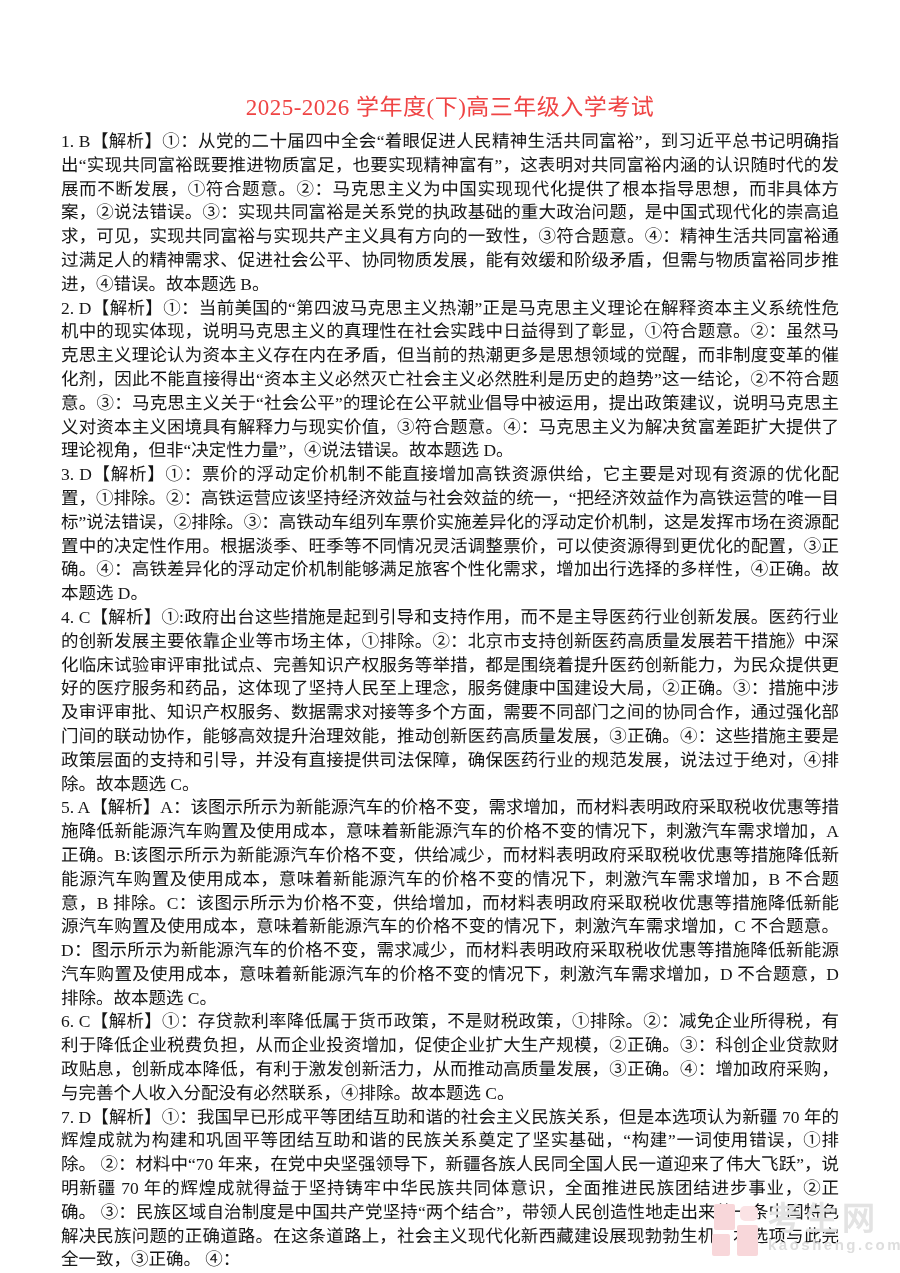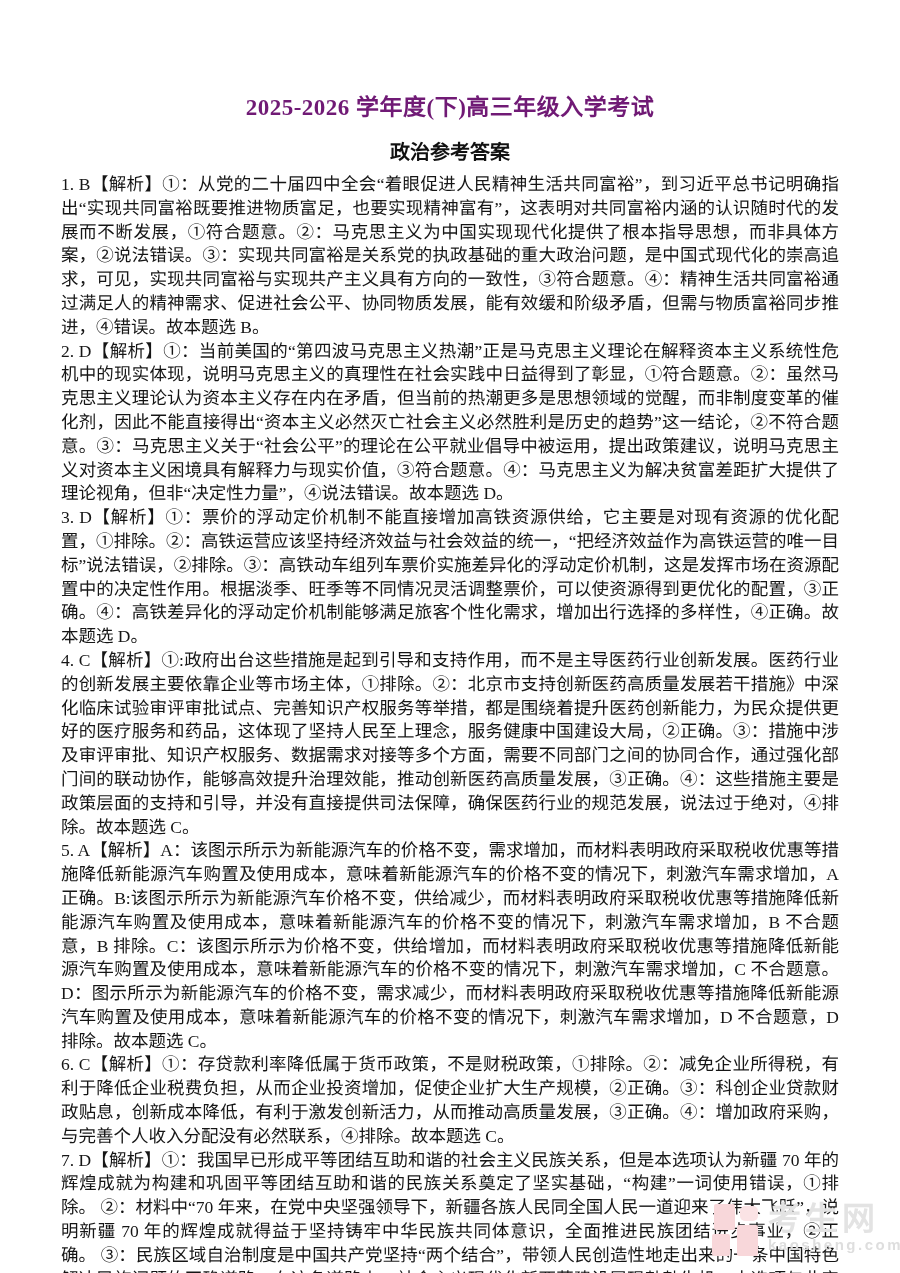--- a/index.html
+++ b/index.html
@@ -16,23 +16,23 @@
     color: #151515;
   }
   .page {
     position: absolute;
     inset: 0;
   }
   .title {
     margin: 88px 0 0 0;
     text-align: center;
     font-size: 23px;
-    font-weight: bold;
+    font-weight: normal;
     letter-spacing: 0.5px;
-    color: #701a75;
+    color: #ef4444;
   }
   .subtitle {
     margin: 14px 0 0 0;
     text-align: center;
     font-size: 20px;
     font-weight: bold;
     color: #111;
   }
   .body-block {
     width: 778px;
@@ -87,21 +87,20 @@
     letter-spacing: 2.5px;
     white-space: nowrap;
   }
 </style>
 </head>
 <body>
 
 <div class="page">
 
   <h1 class="title">2025-2026 学年度(下)高三年级入学考试</h1>
-  <h2 class="subtitle">政治参考答案</h2>
 
   <div class="body-block">
     <p class="answer">1. B【解析】①：从党的二十届四中全会“着眼促进人民精神生活共同富裕”，到习近平总书记明确指出“实现共同富裕既要推进物质富足，也要实现精神富有”，这表明对共同富裕内涵的认识随时代的发展而不断发展，①符合题意。②：马克思主义为中国实现现代化提供了根本指导思想，而非具体方案，②说法错误。③：实现共同富裕是关系党的执政基础的重大政治问题，是中国式现代化的崇高追求，可见，实现共同富裕与实现共产主义具有方向的一致性，③符合题意。④：精神生活共同富裕通过满足人的精神需求、促进社会公平、协同物质发展，能有效缓和阶级矛盾，但需与物质富裕同步推进，④错误。故本题选 B。</p>
     <p class="answer">2. D【解析】①：当前美国的“第四波马克思主义热潮”正是马克思主义理论在解释资本主义系统性危机中的现实体现，说明马克思主义的真理性在社会实践中日益得到了彰显，①符合题意。②：虽然马克思主义理论认为资本主义存在内在矛盾，但当前的热潮更多是思想领域的觉醒，而非制度变革的催化剂，因此不能直接得出“资本主义必然灭亡社会主义必然胜利是历史的趋势”这一结论，②不符合题意。③：马克思主义关于“社会公平”的理论在公平就业倡导中被运用，提出政策建议，说明马克思主义对资本主义困境具有解释力与现实价值，③符合题意。④：马克思主义为解决贫富差距扩大提供了理论视角，但非“决定性力量”，④说法错误。故本题选 D。</p>
     <p class="answer">3. D【解析】①：票价的浮动定价机制不能直接增加高铁资源供给，它主要是对现有资源的优化配置，①排除。②：高铁运营应该坚持经济效益与社会效益的统一，“把经济效益作为高铁运营的唯一目标”说法错误，②排除。③：高铁动车组列车票价实施差异化的浮动定价机制，这是发挥市场在资源配置中的决定性作用。根据淡季、旺季等不同情况灵活调整票价，可以使资源得到更优化的配置，③正确。④：高铁差异化的浮动定价机制能够满足旅客个性化需求，增加出行选择的多样性，④正确。故本题选 D。</p>
     <p class="answer">4. C【解析】①:政府出台这些措施是起到引导和支持作用，而不是主导医药行业创新发展。医药行业的创新发展主要依靠企业等市场主体，①排除。②：北京市支持创新医药高质量发展若干措施》中深化临床试验审评审批试点、完善知识产权服务等举措，都是围绕着提升医药创新能力，为民众提供更好的医疗服务和药品，这体现了坚持人民至上理念，服务健康中国建设大局，②正确。③：措施中涉及审评审批、知识产权服务、数据需求对接等多个方面，需要不同部门之间的协同合作，通过强化部门间的联动协作，能够高效提升治理效能，推动创新医药高质量发展，③正确。④：这些措施主要是政策层面的支持和引导，并没有直接提供司法保障，确保医药行业的规范发展，说法过于绝对，④排除。故本题选 C。</p>
     <p class="answer">5. A【解析】A：该图示所示为新能源汽车的价格不变，需求增加，而材料表明政府采取税收优惠等措施降低新能源汽车购置及使用成本，意味着新能源汽车的价格不变的情况下，刺激汽车需求增加，A 正确。B:该图示所示为新能源汽车价格不变，供给减少，而材料表明政府采取税收优惠等措施降低新能源汽车购置及使用成本，意味着新能源汽车的价格不变的情况下，刺激汽车需求增加，B 不合题意，B 排除。C：该图示所示为价格不变，供给增加，而材料表明政府采取税收优惠等措施降低新能源汽车购置及使用成本，意味着新能源汽车的价格不变的情况下，刺激汽车需求增加，C 不合题意。D：图示所示为新能源汽车的价格不变，需求减少，而材料表明政府采取税收优惠等措施降低新能源汽车购置及使用成本，意味着新能源汽车的价格不变的情况下，刺激汽车需求增加，D 不合题意，D 排除。故本题选 C。</p>
     <p class="answer">6. C【解析】①：存贷款利率降低属于货币政策，不是财税政策，①排除。②：减免企业所得税，有利于降低企业税费负担，从而企业投资增加，促使企业扩大生产规模，②正确。③：科创企业贷款财政贴息，创新成本降低，有利于激发创新活力，从而推动高质量发展，③正确。④：增加政府采购，与完善个人收入分配没有必然联系，④排除。故本题选 C。</p>
     <p class="answer">7. D【解析】①：我国早已形成平等团结互助和谐的社会主义民族关系，但是本选项认为新疆 70 年的辉煌成就为构建和巩固平等团结互助和谐的民族关系奠定了坚实基础，“构建”一词使用错误，①排除。 ②：材料中“70 年来，在党中央坚强领导下，新疆各族人民同全国人民一道迎来了伟大飞跃”，说明新疆 70 年的辉煌成就得益于坚持铸牢中华民族共同体意识，全面推进民族团结进步事业，②正确。 ③：民族区域自治制度是中国共产党坚持“两个结合”，带领人民创造性地走出来的一条中国特色解决民族问题的正确道路。在这条道路上，社会主义现代化新西藏建设展现勃勃生机，本选项与此完全一致，③正确。 ④：</p>
   </div>

